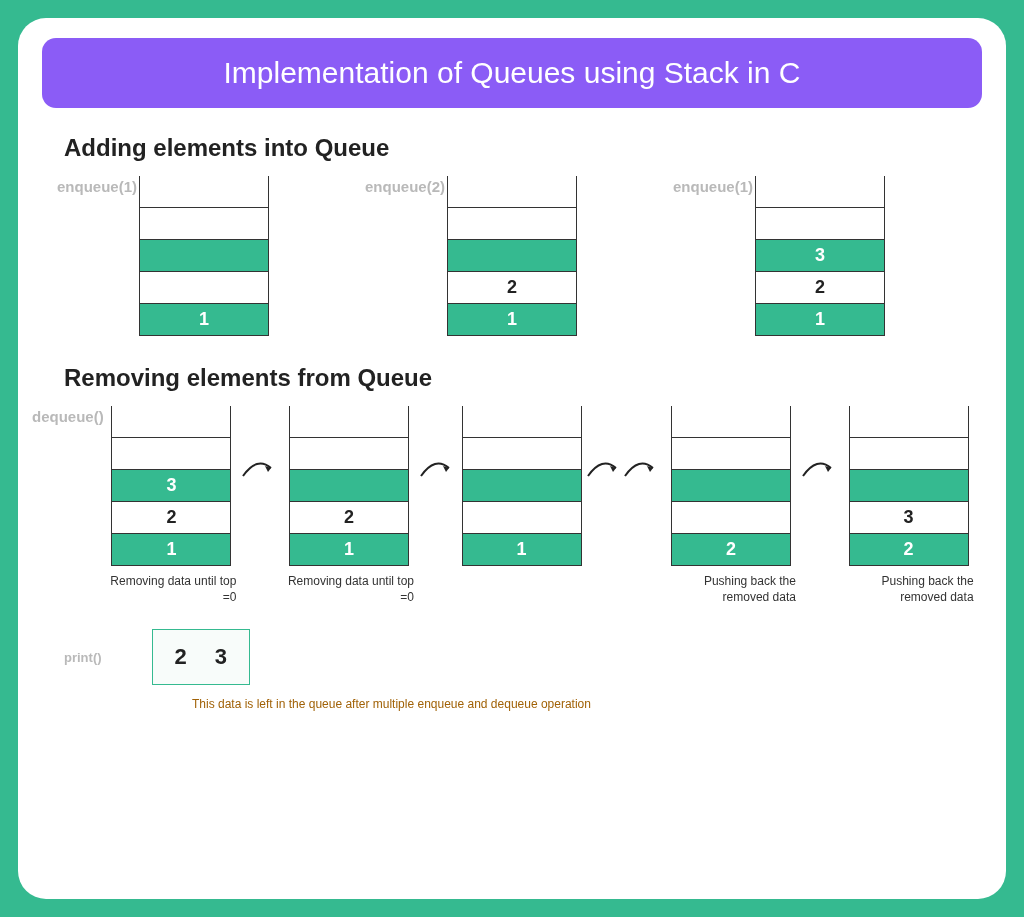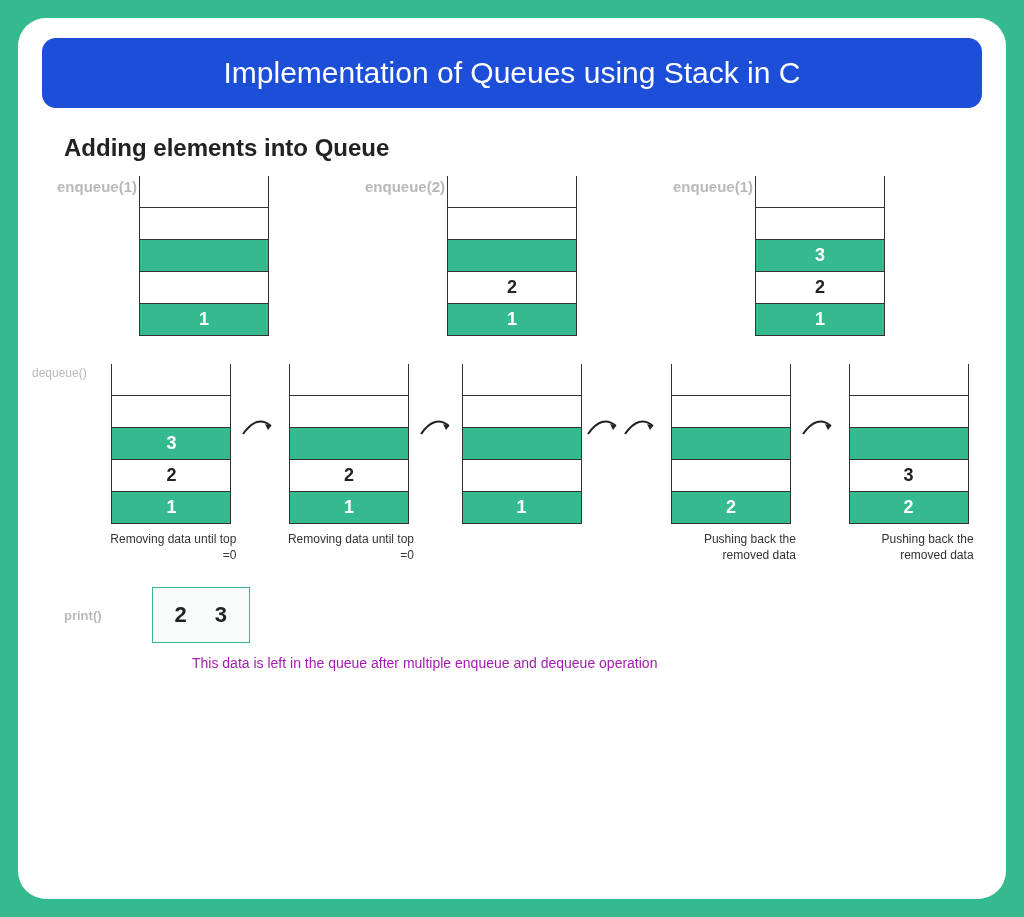--- a/index.html
+++ b/index.html
@@ -10,21 +10,21 @@
     width: 1024px;
     height: 917px;
   }
   .card {
     background: #fff;
     border-radius: 28px;
     padding: 20px 24px 30px 24px;
     height: 100%;
   }
   .title-banner {
-    background: #1d4ed8;
+    background: #8b5cf6;
     color: #fff;
     text-align: center;
     font-size: 30px;
     font-weight: 500;
     padding: 18px 10px;
     border-radius: 14px;
     margin-bottom: 26px;
   }
   .section-title {
     font-size: 24px;
@@ -50,22 +50,22 @@
     font-weight: 700;
     font-size: 15px;
     position: absolute;
     top: 2px;
     right: 100%;
     white-space: nowrap;
     margin-right: 2px;
   }
   .dequeue-label {
     color: #b9b9b9;
-    font-weight: 400;
-    font-size: 12px;
+    font-weight: 700;
+    font-size: 15px;
     position: absolute;
     left: -10px;
     top: 2px;
   }
   .stack {
     display: flex;
     flex-direction: column;
     width: 130px;
   }
   .stack.small { width: 120px; }
@@ -117,22 +117,22 @@
     border: 1px solid #35ba90;
     background: #f8fcfa;
     padding: 14px 22px;
     display: flex;
     gap: 28px;
     font-size: 22px;
     font-weight: 700;
     color: #222;
   }
   .print-note {
-    color: #a21caf;
-    font-size: 14px;
+    color: #a16207;
+    font-size: 12px;
     margin-left: 150px;
     margin-top: 12px;
   }
   .removing-section { margin-top: 28px; margin-bottom: 24px; }
   .removing-row { gap: 2px; padding-left: 60px; padding-right: 4px; }
 </style>
 </head>
 <body>
 
 <div class="card">
@@ -167,20 +167,21 @@
         <div class="cell top-open white"></div>
         <div class="cell white"></div>
         <div class="cell green">3</div>
         <div class="cell white">2</div>
         <div class="cell green">1</div>
       </div>
     </div>
   </div>
 
   <div class="removing-section">
+    <div class="section-title">Removing elements from Queue</div>
     <div class="row removing-row" style="position:relative;">
       <span class="dequeue-label">dequeue()</span>
 
       <div class="stack-group">
         <div class="stack small">
           <div class="cell top-open white"></div>
           <div class="cell white"></div>
           <div class="cell green">3</div>
           <div class="cell white">2</div>
           <div class="cell green">1</div>

